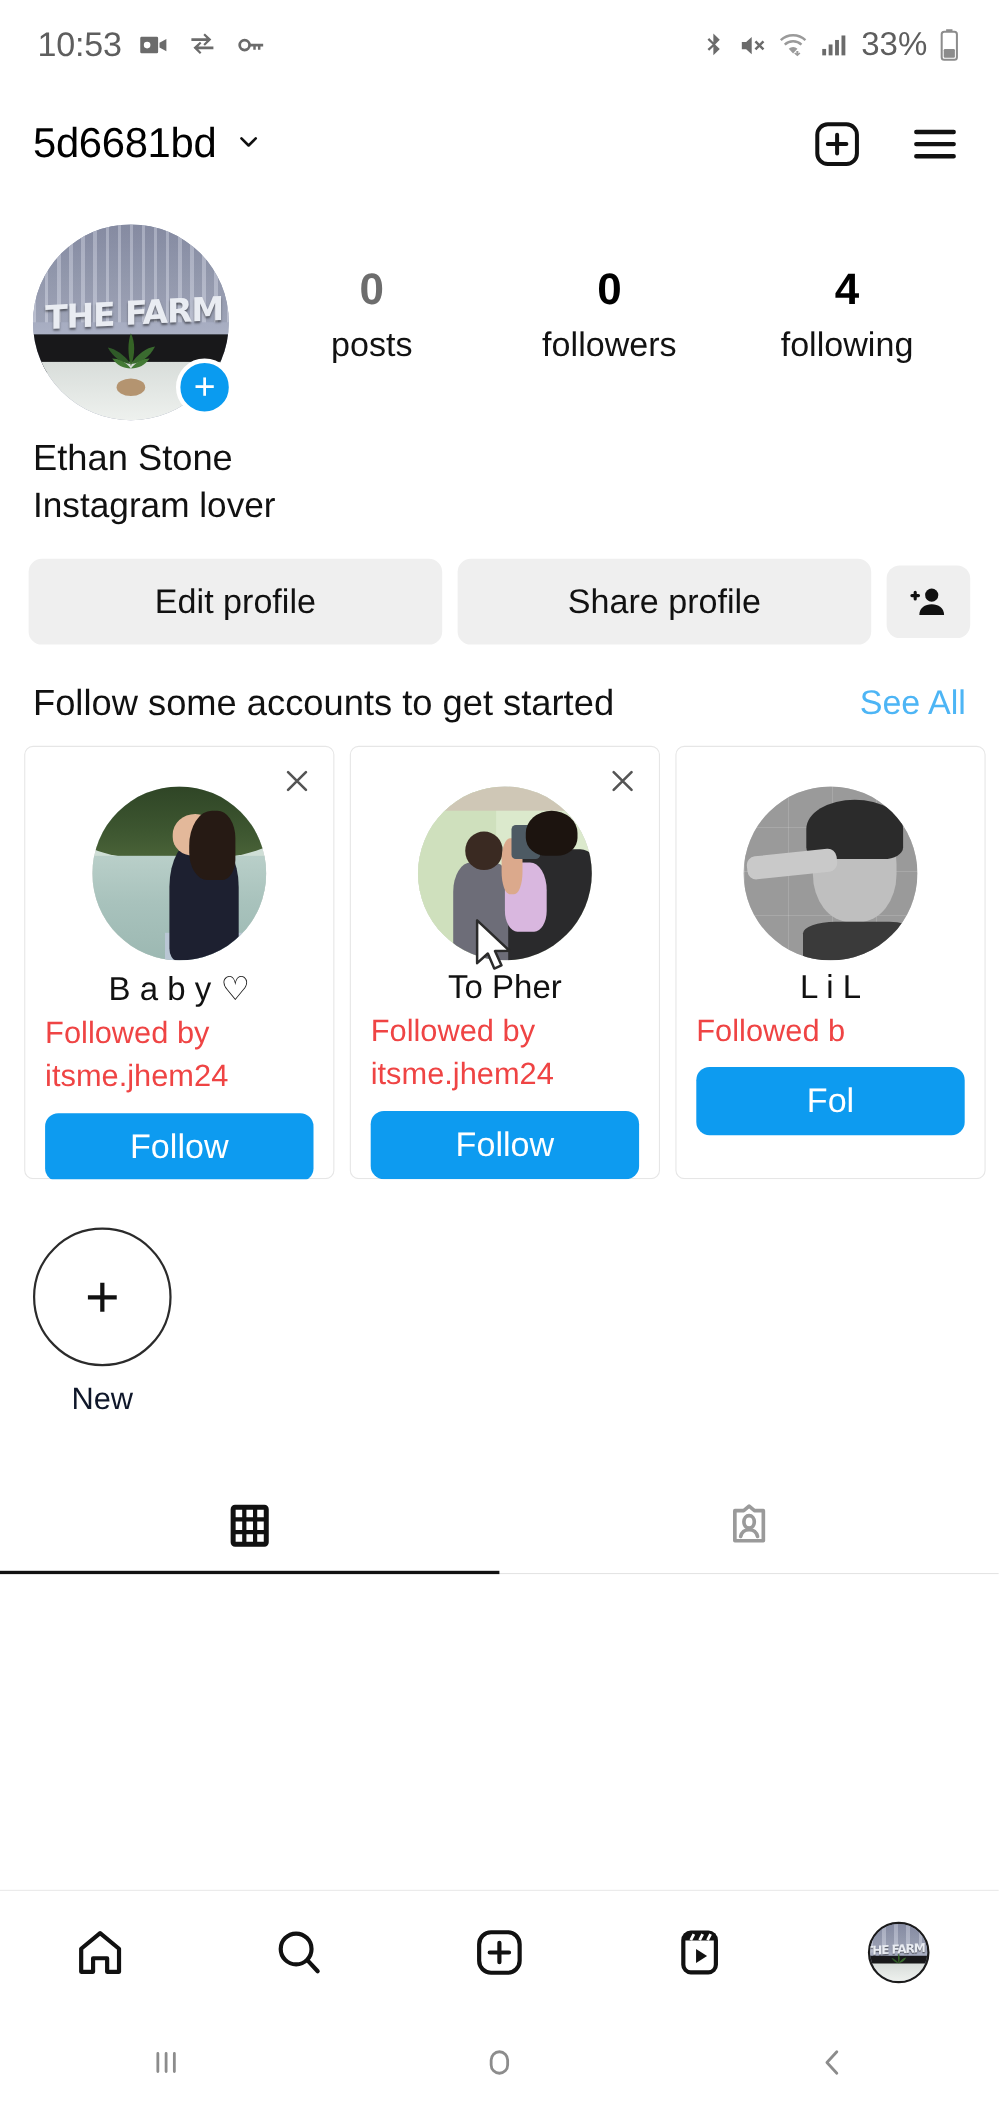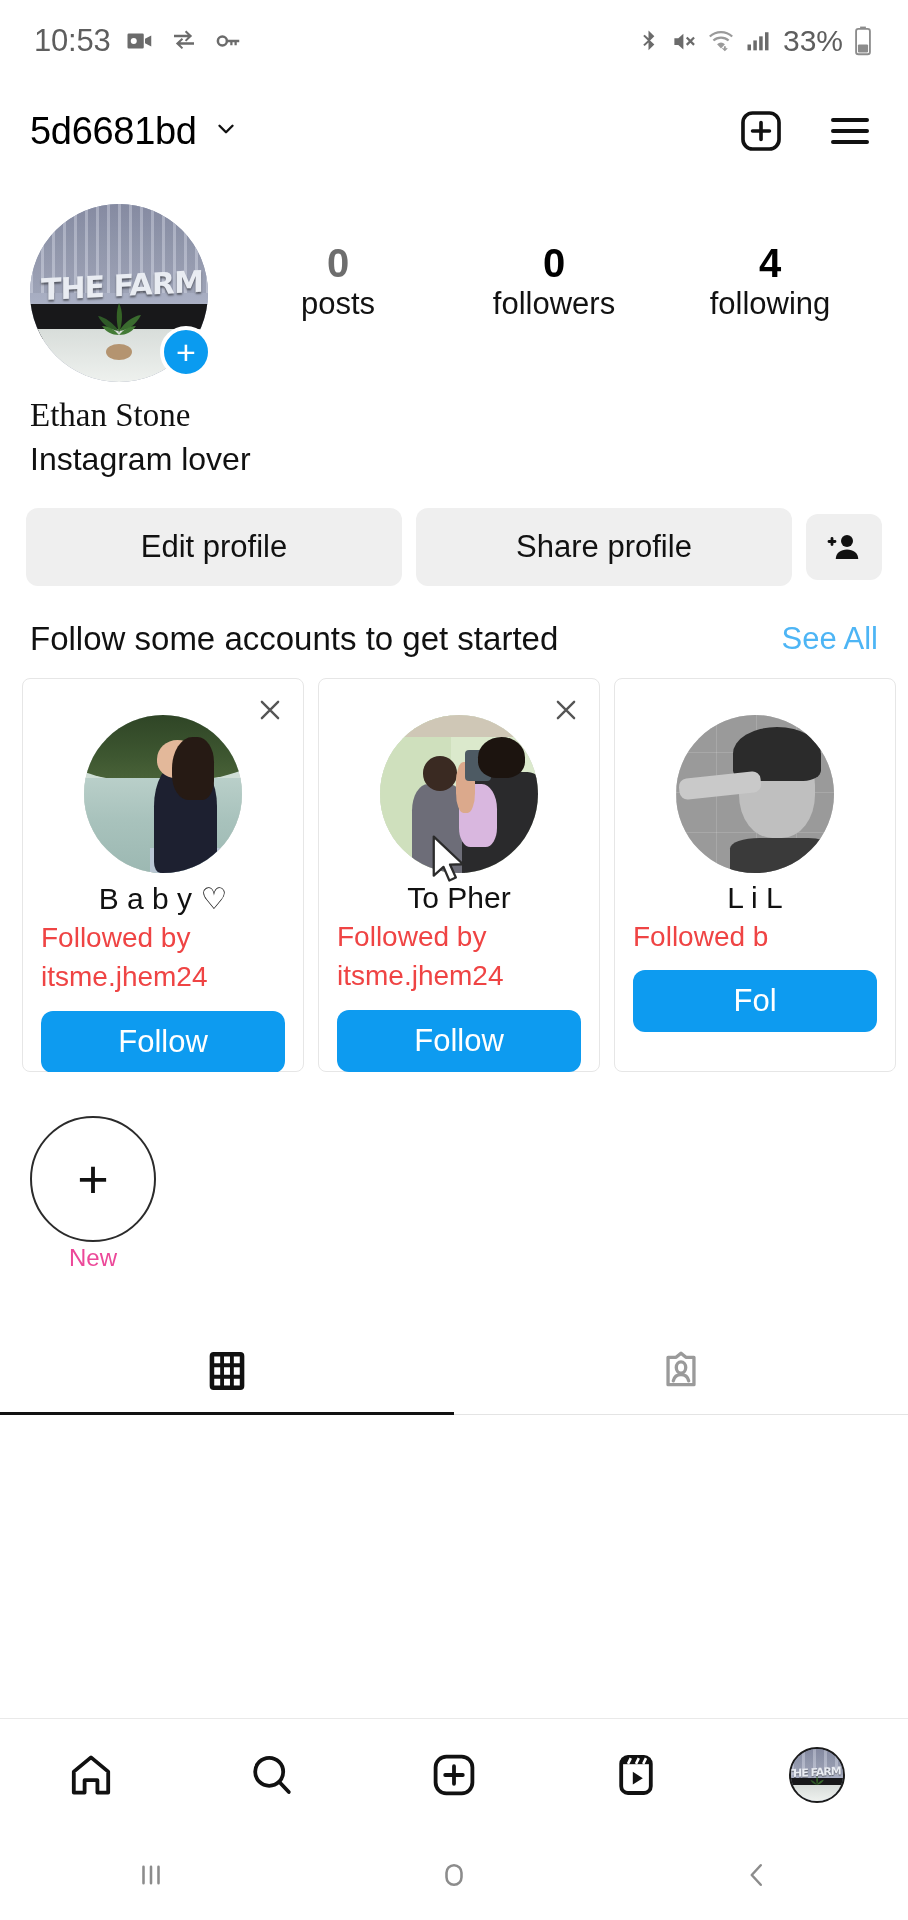--- a/index.html
+++ b/index.html
@@ -112,25 +112,25 @@
     flex:1;
     display:flex;
     align-items:flex-start;
     justify-content:space-around;
     padding-top:36px;
     padding-left:22px;
   }
   .stat { text-align:center; min-width:130px; }
   .stat-num { font-size:40px; font-weight:bold; line-height:1.15; }
   .stat-num.muted { color:#6d6d6d; }
-  .stat-label { font-size:31px; color:#121212; }
+  .stat-label { font-size:31px; margin-top:10px; color:#121212; }
 
   
   .bio { padding:12px 30px 0 30px; }
-  .bio-name { font-size:33px; line-height:1.32; color:#111;font-family:Liberation Serif, serif; }
+  .bio-name { font-size:33px; line-height:1.32; color:#111; }
   .bio-desc { font-size:32px; line-height:1.32; color:#111; }
 
   
   .actions {
     display:flex;
     align-items:center;
     gap:14px;
     padding:28px 26px 0 26px;
   }
   .btn-grey {
@@ -289,21 +289,21 @@
   .highlights { padding:44px 0 0 30px; display:flex; gap:34px; }
   .hl { width:126px; text-align:center; }
   .hl-circle {
     width:126px; height:126px;
     border-radius:50%;
     border:2px solid #2b2b2b;
     display:flex; align-items:center; justify-content:center;
     font-size:54px; font-weight:300; color:#111;
     line-height:1;
   }
-  .hl-label { font-size:24px; margin-top:2px; color:#ec4899; }
+  .hl-label { font-size:28px; margin-top:14px; color:#0f172a; }
 
   
   .tabs {
     display:flex;
     margin-top:56px;
     border-bottom:1px solid #e4e4e4;
     position:relative;
   }
   .tab {
     flex:1;

